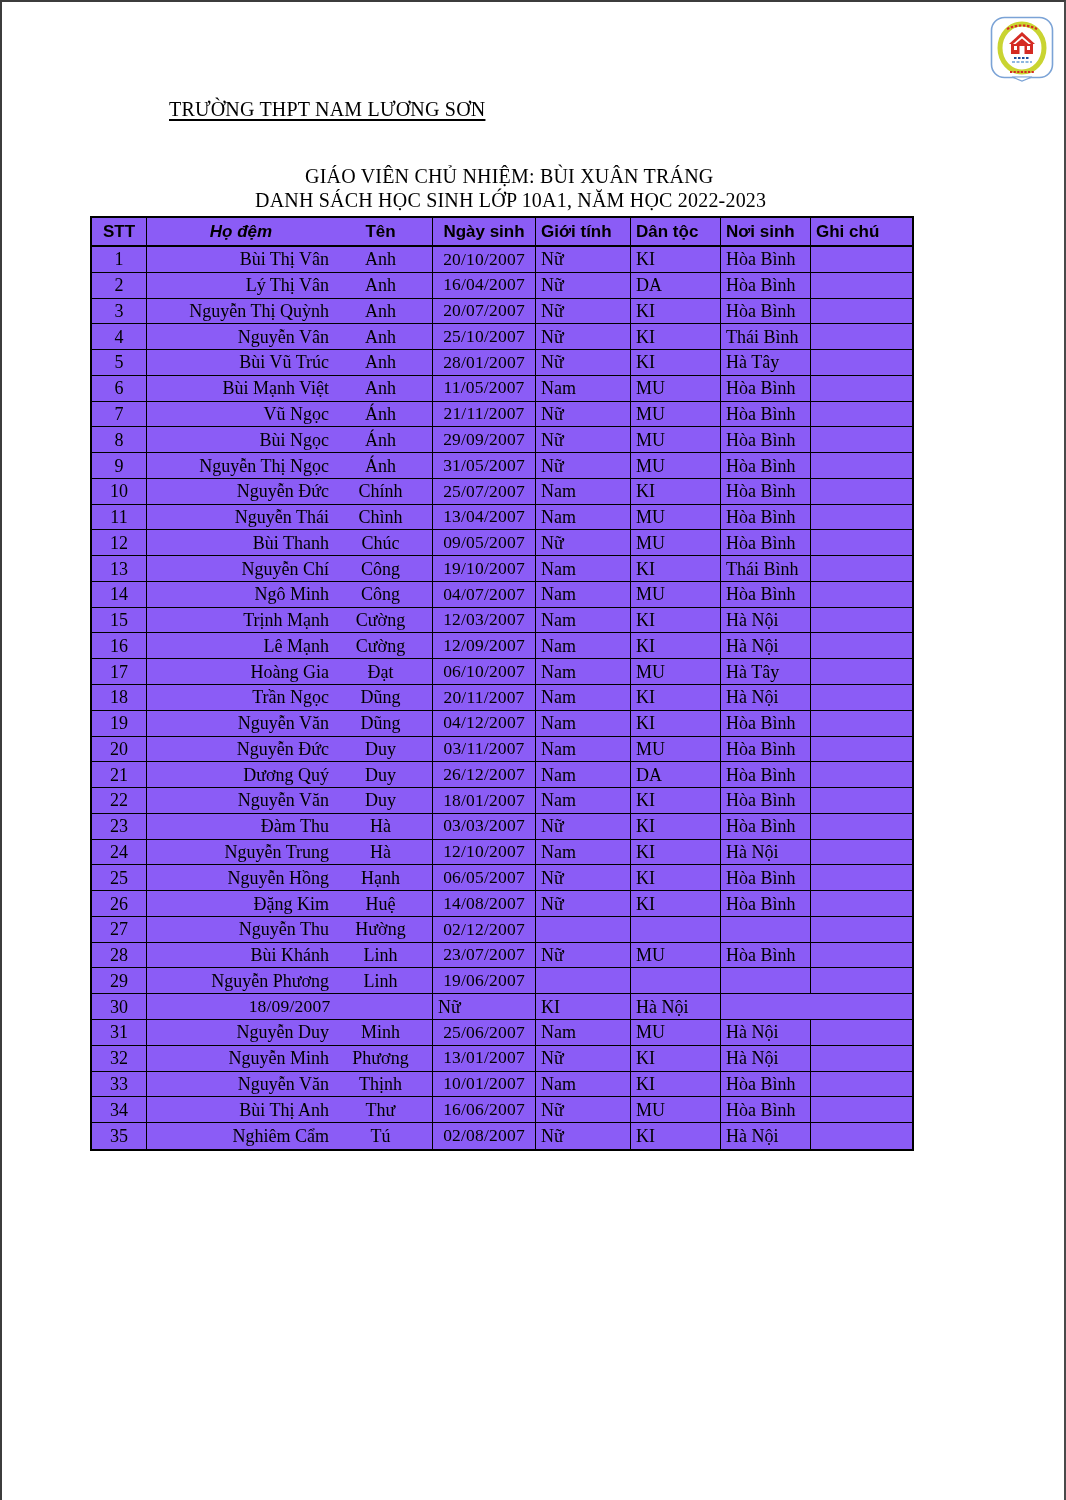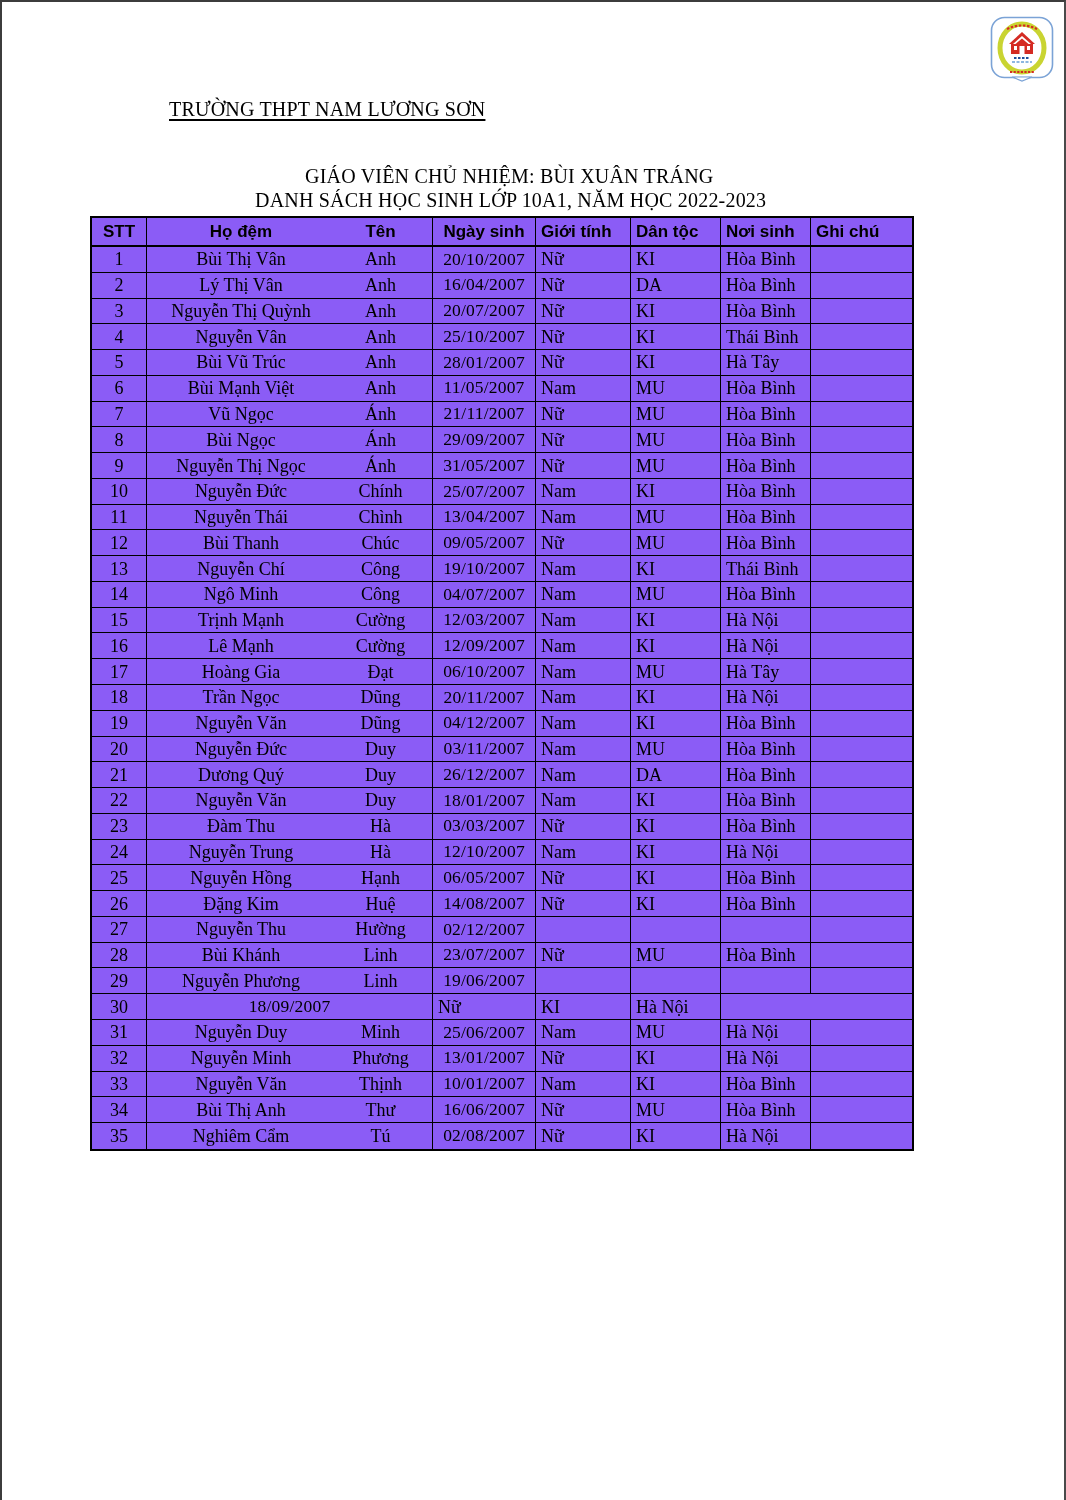--- a/index.html
+++ b/index.html
@@ -20,21 +20,21 @@
   .table { position:absolute; left:88px; top:214px; width:824px; border:2.5px solid #000; background:#8b5cf6; }
   .tr { display:grid; grid-template-columns:55px 286px 103px 95px 90px 90px auto; height:25.77px; border-bottom:1.8px solid #000; }
   .tr:last-child { border-bottom:none; }
   .tr.head { height:29px; border-bottom:2.6px solid #000; }
   .td { border-right:1.8px solid #000; display:flex; align-items:center; overflow:hidden;
         font-size:18px; line-height:1; white-space:nowrap; }
   .td:last-child { border-right:none; }
   .td.c { justify-content:center; }
   .td.l { padding-left:5px; justify-content:flex-start; }
   .td.name { padding:0; }
-  .td.name .hodem { flex:1 1 auto; padding-left:6px; text-align:center; }
+  .td.name .hodem { flex:1 1 auto; padding-left:6px; text-align:right; }
   .td.name .ten { flex:0 0 103px; text-align:center; }
   .tr.head .td { font-family:"Liberation Sans", sans-serif; font-weight:bold; font-size:17px; }
   .td.date { font-size:17.5px; justify-content:center; letter-spacing:0.2px; }
 </style>
 </head>
 <body>
 
 <div class="page">
 
   <svg class="logo" viewBox="0 0 64 66" xmlns="http://www.w3.org/2000/svg">
@@ -59,21 +59,21 @@
   </svg>
 
   <div class="title t1">TRƯỜNG THPT NAM LƯƠNG SƠN</div>
   <div class="title t2">DANH SÁCH HỌC SINH LỚP 10A1, NĂM HỌC 2022-2023</div>
   <div class="title t3">GIÁO VIÊN CHỦ NHIỆM: BÙI XUÂN TRÁNG</div>
 
   <div class="table">
     <div class="tr head">
       <div class="td c">STT</div>
       <div class="td name">
-        <span class="hodem" style="text-align:center;">Họ đệm</span>
+        <span class="hodem" style="text-align:center;font-style:italic;">Họ đệm</span>
         <span class="ten">Tên</span>
       </div>
       <div class="td c">Ngày sinh</div>
       <div class="td l">Giới tính</div>
       <div class="td l">Dân tộc</div>
       <div class="td l">Nơi sinh</div>
       <div class="td l">Ghi chú</div>
     </div>
     <div>
         <div class="tr">

